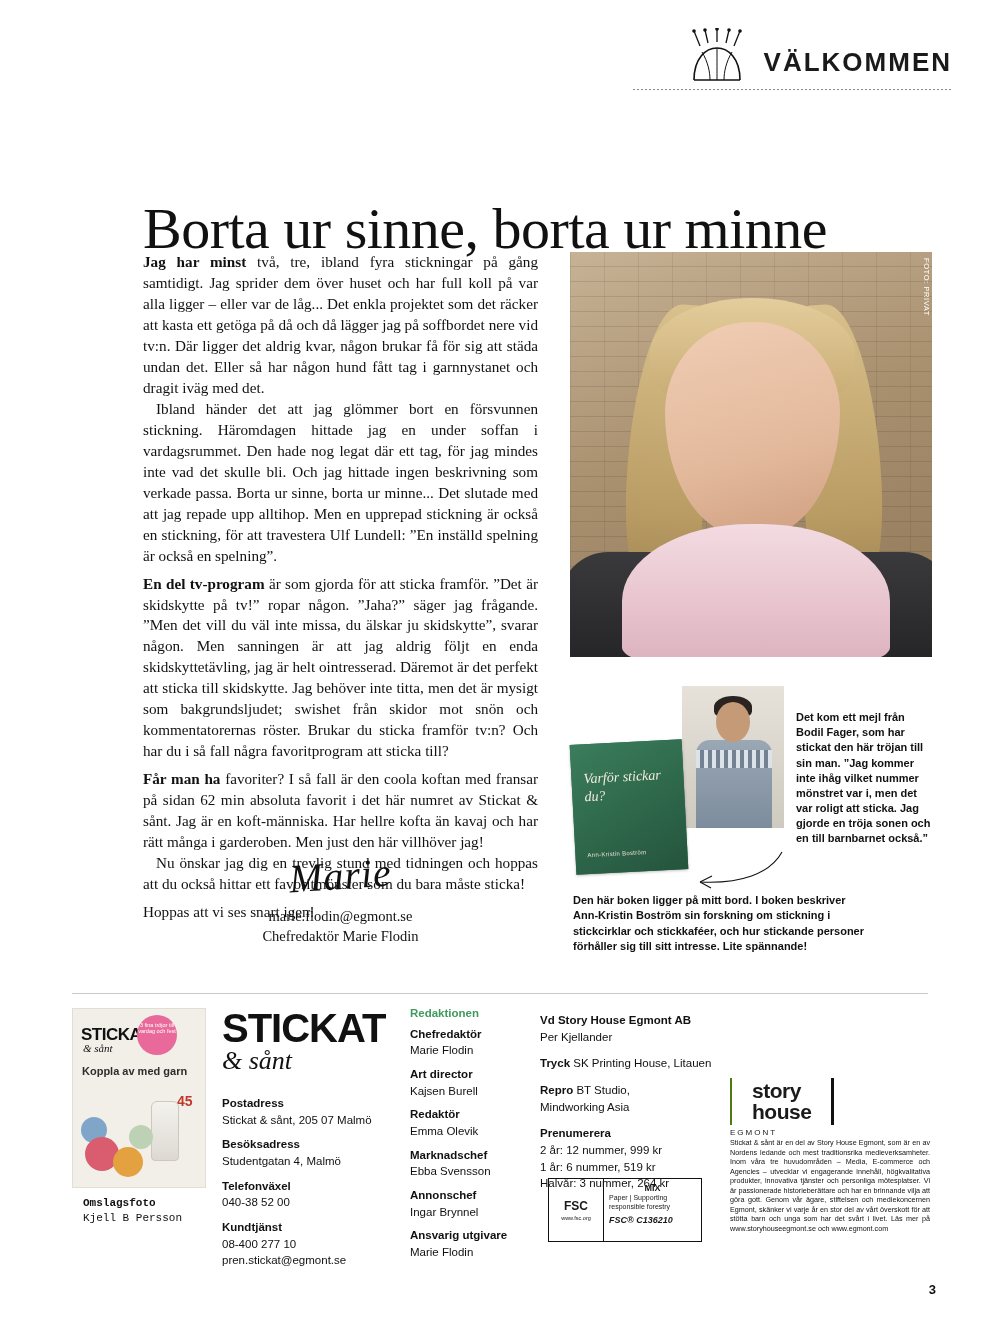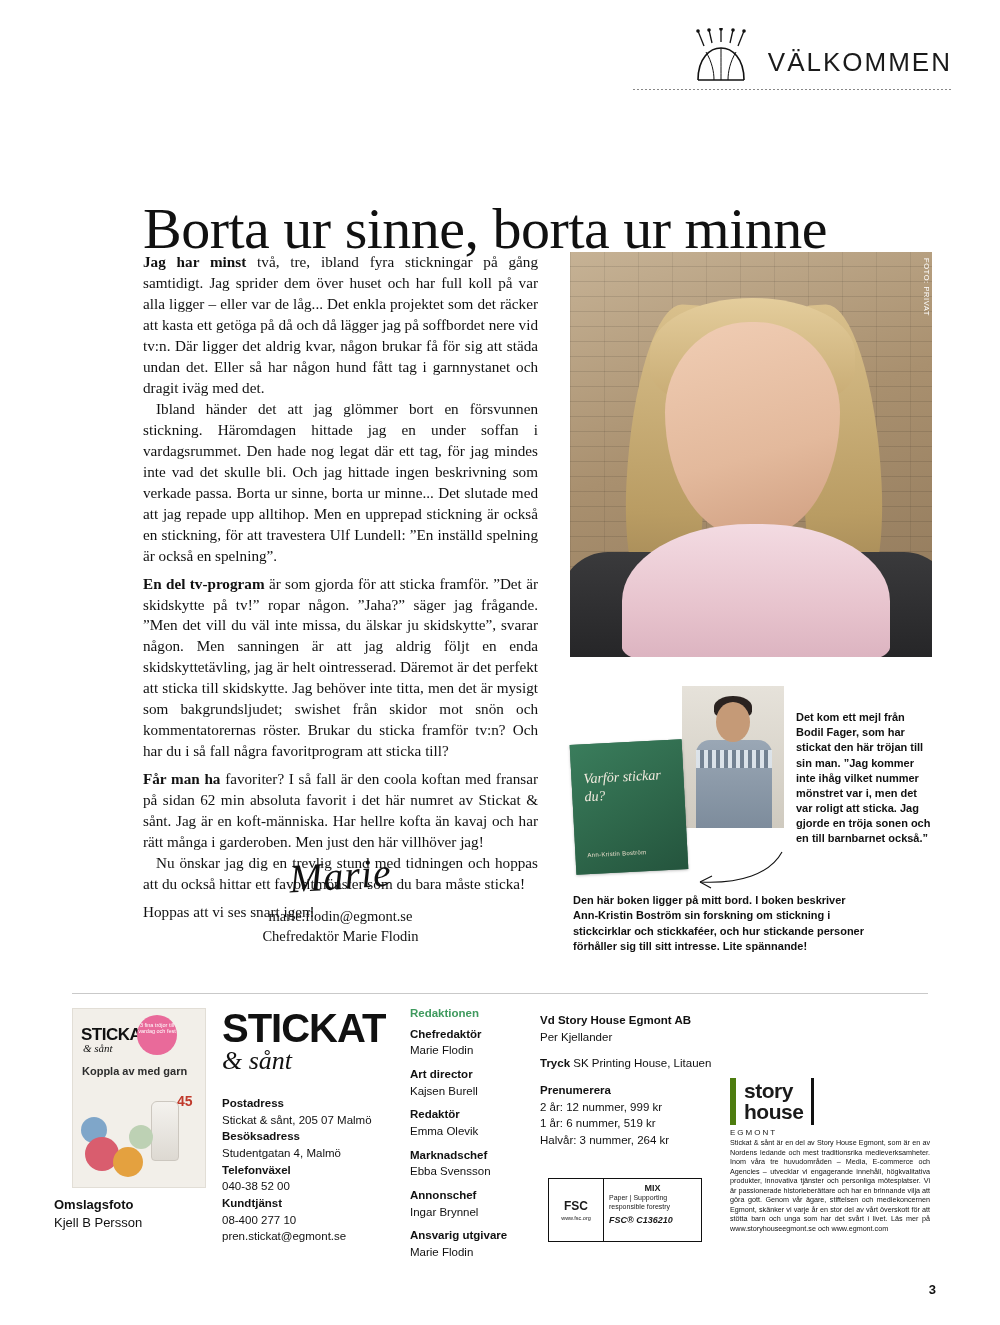--- a/index.html
+++ b/index.html
@@ -23,21 +23,21 @@
     right: 48px;
     display: flex;
     align-items: flex-end;
     gap: 14px;
   }
   .header-title {
     font-family: "Liberation Sans", sans-serif;
     font-size: 26px;
     letter-spacing: 2px;
     color: #1a1a1a;
-    font-weight: 400;
+    font-weight: 700;
     padding-bottom: 4px;
   }
   .dotted-rule {
     position: absolute;
     top: 88px;
     right: 48px;
     width: 320px;
     height: 3px;
     background-image: radial-gradient(circle, #888 0.7px, transparent 0.8px);
     background-size: 4px 3px;
@@ -295,24 +295,24 @@
   .yb3 { left: 8px;  bottom: 44px; width: 26px; height: 26px; background: #7fa6c9; }
   .yb4 { left: 56px; bottom: 38px; width: 24px; height: 24px; background: #bdd1b4; }
   .cover-num {
     position: absolute; left: 104px; top: 84px;
     font-family: "Liberation Sans", sans-serif;
     font-size: 14px; font-weight: bold; color: #c0392b;
   }
 
   .footer-caption {
     position: absolute;
-    top: 1196px; left: 54px;
+    top: 1196px; left: 83px;
     width: 150px;
-    font-family: Liberation Sans, sans-serif;
-    font-size: 13px; line-height: 1.4; color: #111;
+    font-family: Liberation Mono, monospace;
+    font-size: 11px; line-height: 1.4; color: #111;
   }
   .footer-caption .lbl { font-weight: bold; }
 
   .logo-block {
     position: absolute;
     top: 1008px; left: 222px;
     width: 170px;
   }
   .logo-stickat {
     font-family: "Liberation Sans", sans-serif;
@@ -331,21 +331,21 @@
   }
   .addr-block {
     position: absolute;
     top: 1095px; left: 222px;
     width: 180px;
     font-family: "Liberation Sans", sans-serif;
     font-size: 11.5px;
     line-height: 1.45;
     color: #111;
   }
-  .addr-block .lbl { font-weight: bold; display: block; }
+  .addr-block .lbl { font-weight: bold; display: block; margin-top: 8px; }
   .addr-block .lbl.first { margin-top: 0; }
 
   .col-redaktionen {
     position: absolute;
     top: 1005px; left: 410px;
     width: 125px;
     font-family: "Liberation Sans", sans-serif;
     font-size: 11.5px;
     line-height: 1.45;
     color: #111;
@@ -385,23 +385,23 @@
   .fsc-right { flex: 1; padding: 4px 5px; font-size: 7px; line-height: 1.25; }
   .fsc-right .mix { font-weight: bold; font-size: 9px; text-align: center; }
   .fsc-right .code { font-weight: bold; font-size: 9px; margin-top: 3px; font-style: italic; }
 
   .storyhouse {
     position: absolute;
     top: 1078px; left: 730px;
     font-family: "Liberation Sans", sans-serif;
   }
   .sh-box {
-    border-left: 6px solid #4d7c0f;
+    border-left: 2px solid #4d7c0f;
     border-right: 3px solid #111;
-    padding: 2px 8px;
+    padding: 2px 20px;
     display: inline-block;
   }
   .sh-line1, .sh-line2 {
     font-weight: bold; font-size: 21px; line-height: 1.02; letter-spacing: -0.5px;
   }
   .sh-egmont {
     font-size: 8px; letter-spacing: 2px; margin-top: 3px;
   }
   .legal {
     position: absolute;
@@ -571,20 +571,25 @@
 </div>
 
 <div class="col-vd">
   <div class="lbl">Vd Story House Egmont AB</div>
   <div>Per Kjellander</div>
   <div class="sect">
     <span class="lbl">Tryck</span>
     <span>SK Printing House, Litauen</span>
   </div>
   <div class="sect">
+    <span class="lbl">Repro</span>
+    <span style="white-space: pre-line;">BT Studio,
+Mindworking Asia</span>
+  </div>
+  <div class="sect">
     <div class="lbl">Prenumerera</div>
     <div>2 år: 12 nummer, 999 kr</div>
     <div>1 år: 6 nummer, 519 kr</div>
     <div>Halvår: 3 nummer, 264 kr</div>
   </div>
 </div>
 
 <div class="fsc-box">
   <div class="fsc-left">
     <span>FSC</span>

